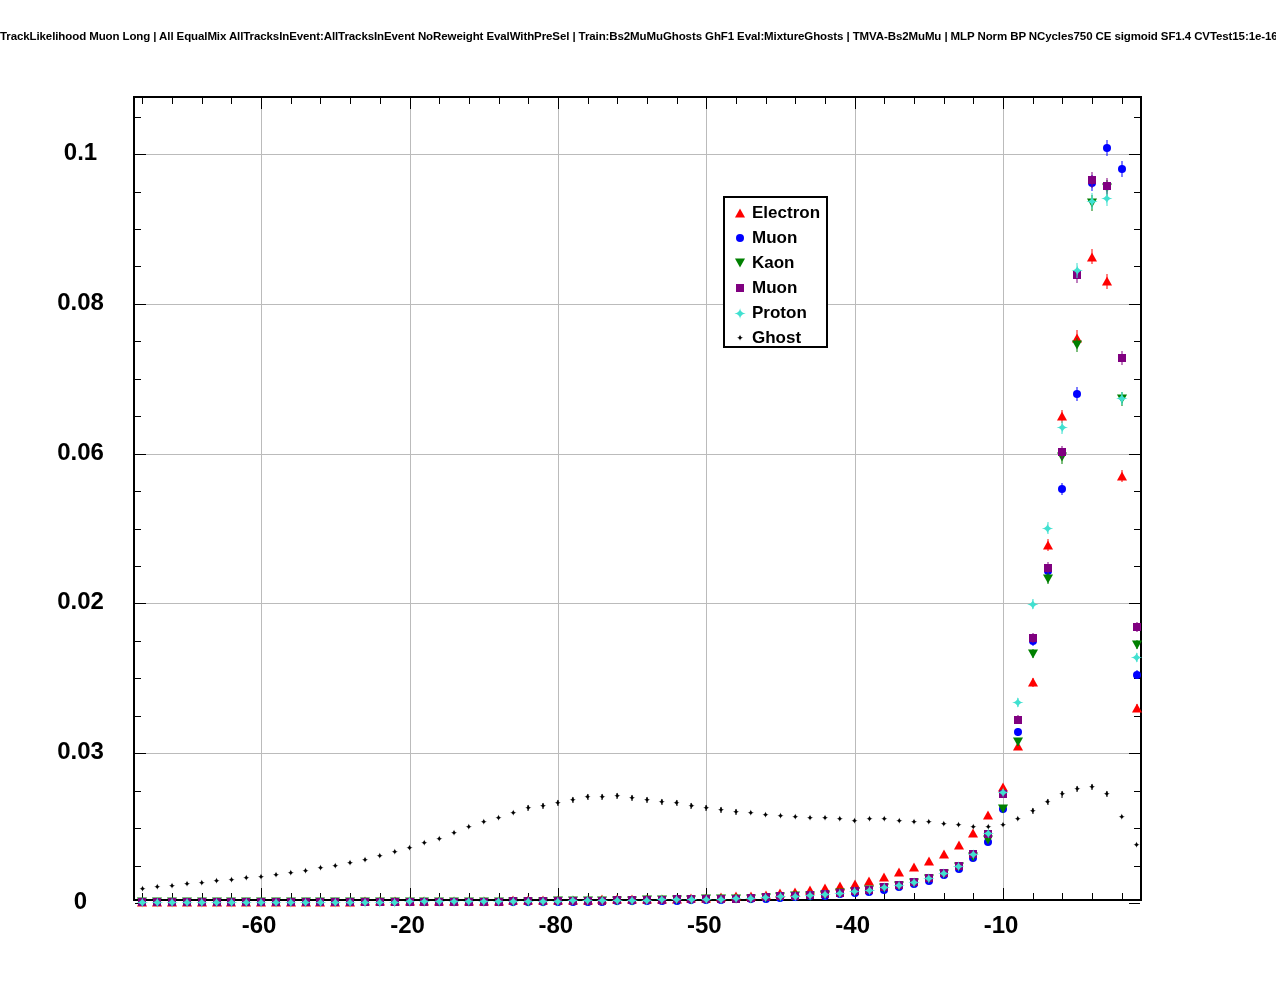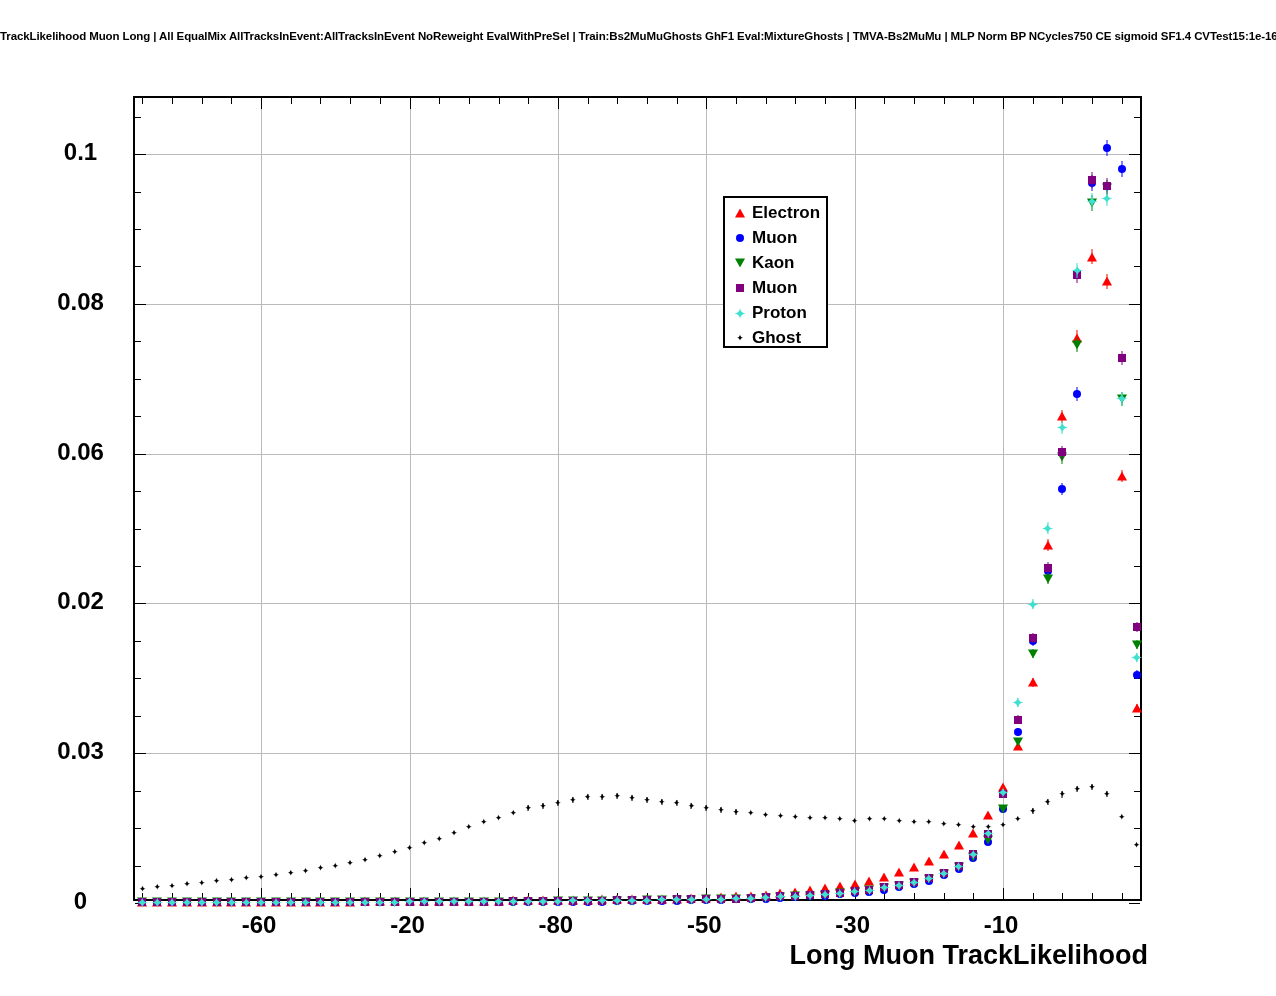--- a/index.html
+++ b/index.html
@@ -797,25 +797,24 @@
         <span class="legend-label">Ghost</span>
       </div>
     </div>
   </div>
 
   <div id="axis-labels">
       <div class="xlabel-txt" style="left: 259.125px; top: 911px;">-60</div>
       <div class="xlabel-txt" style="left: 407.507px; top: 911px;">-20</div>
       <div class="xlabel-txt" style="left: 555.89px; top: 911px;">-80</div>
       <div class="xlabel-txt" style="left: 704.272px; top: 911px;">-50</div>
-      <div class="xlabel-txt" style="left: 852.654px; top: 911px;">-30</div>
+      <div class="xlabel-txt" style="left: 852.654px; top: 911px;">-40</div>
       <div class="xlabel-txt" style="left: 1001.04px; top: 911px;">-10</div>
       <div class="ylabel-txt" style="left: 38px; width: 85px; top: 901px;">0</div>
       <div class="ylabel-txt" style="left: 38px; width: 85px; top: 751.233px;">0.03</div>
       <div class="ylabel-txt" style="left: 38px; width: 85px; top: 601.465px;">0.02</div>
       <div class="ylabel-txt" style="left: 38px; width: 85px; top: 451.698px;">0.06</div>
       <div class="ylabel-txt" style="left: 38px; width: 85px; top: 301.93px;">0.08</div>
       <div class="ylabel-txt" style="left: 38px; width: 85px; top: 152.163px;">0.1</div>
     </div>
 
-  <div id="axis-title">Long Muon TrackLikelihood</div>
 
 </div>
 
 </body></html>

